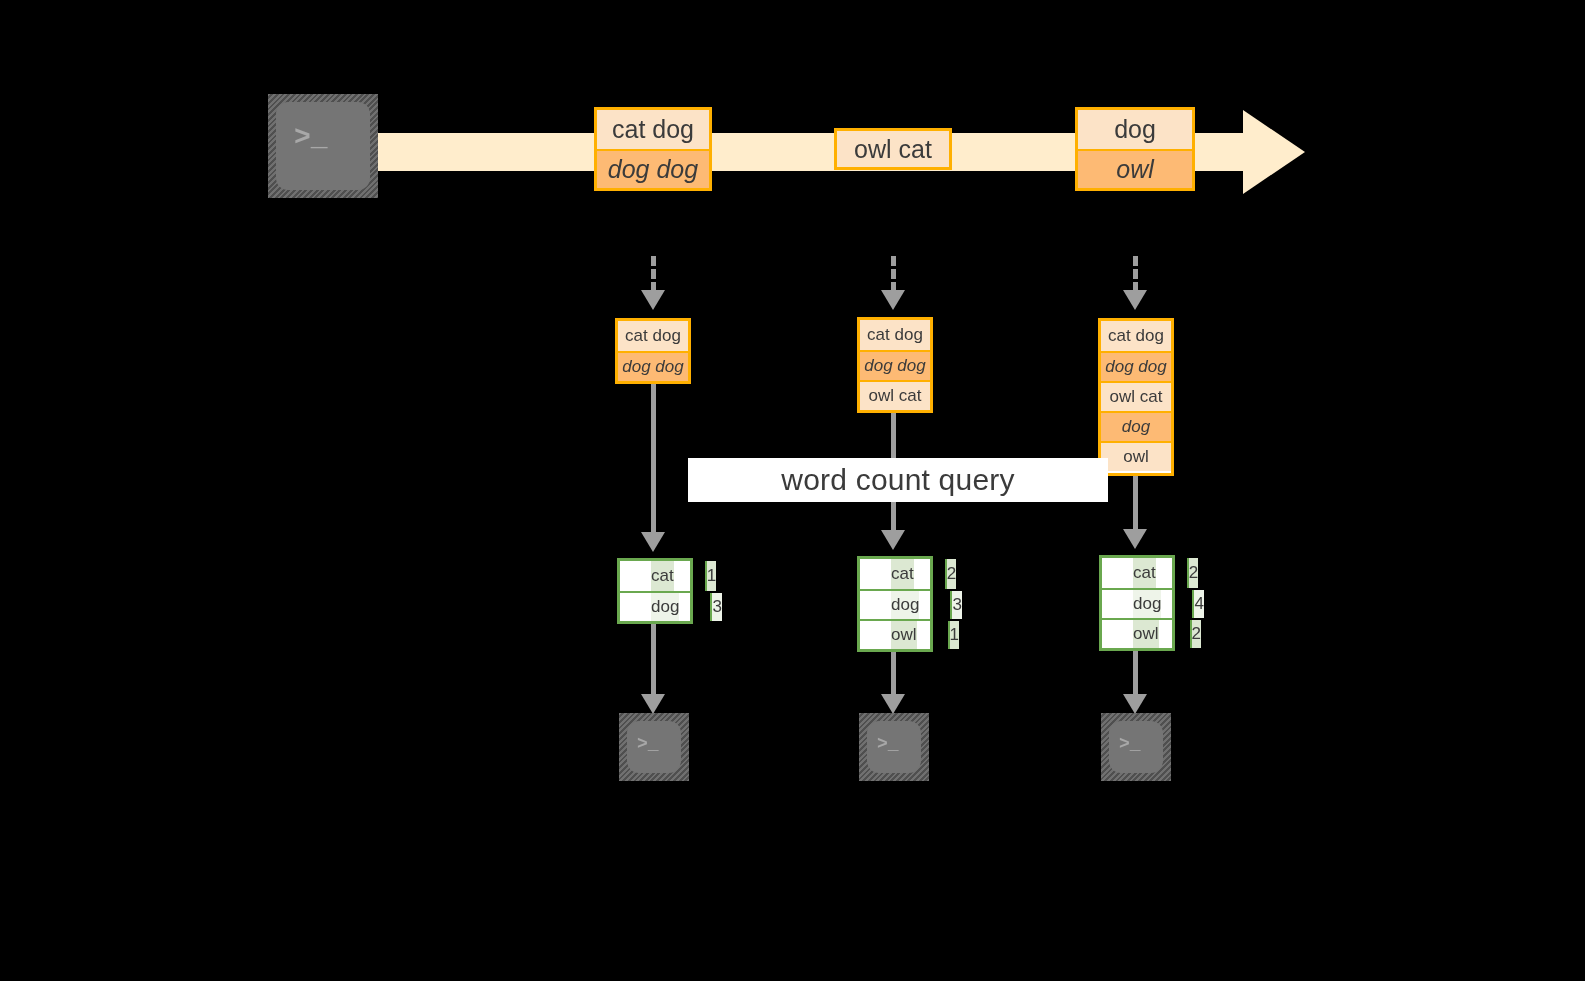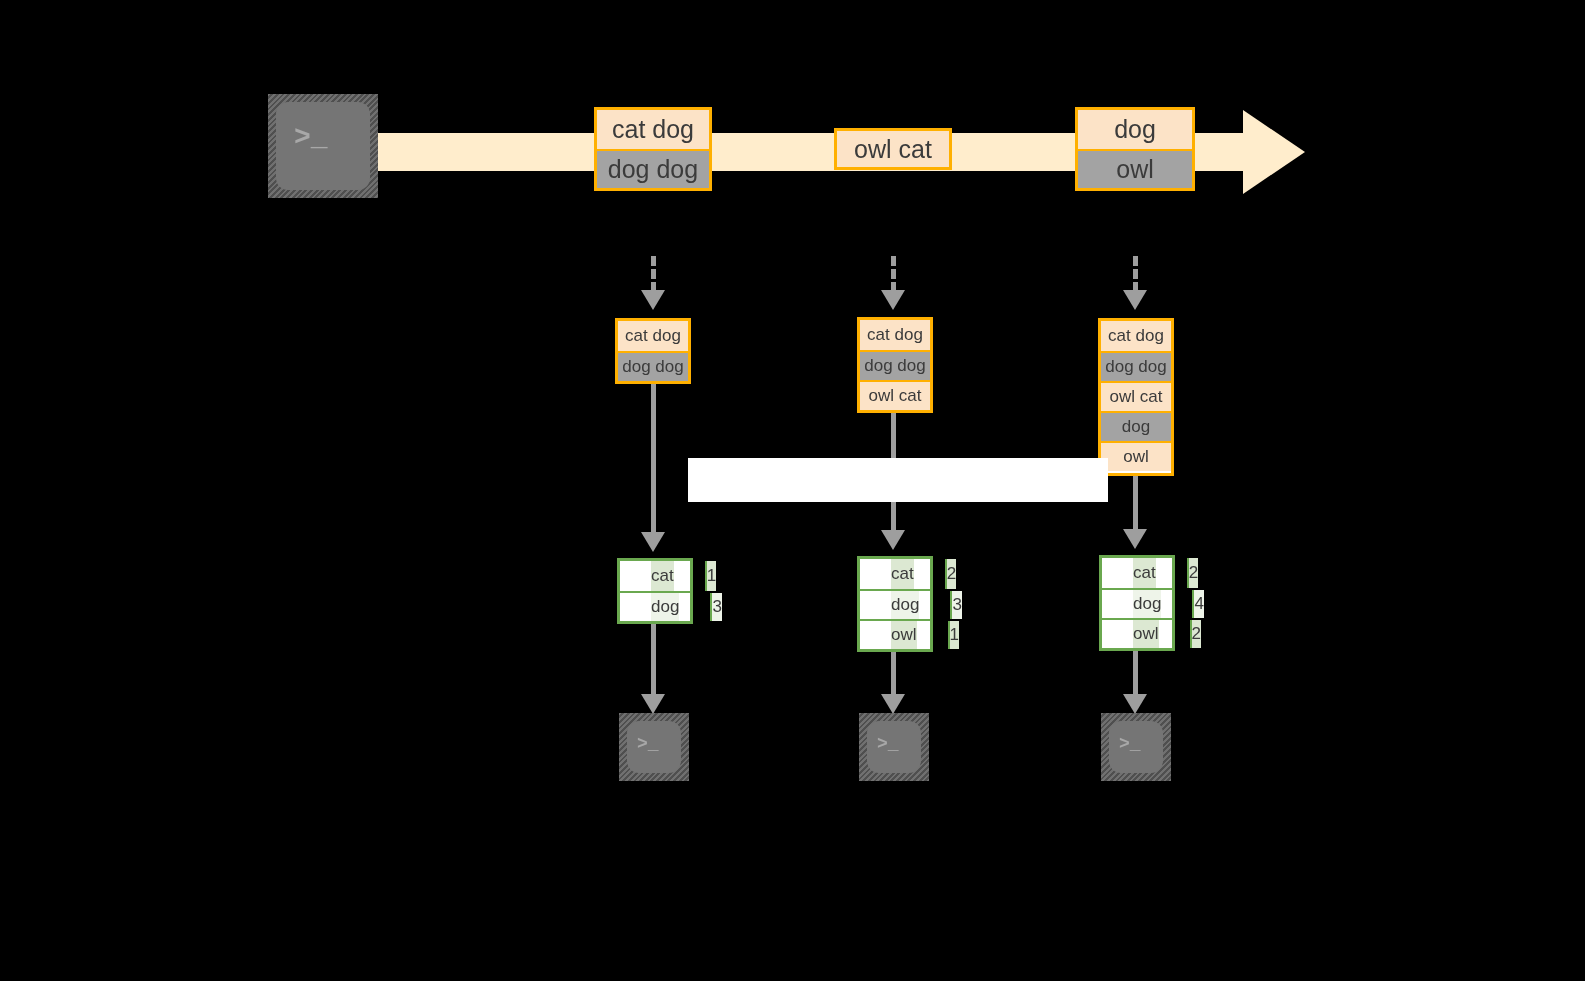--- a/index.html
+++ b/index.html
@@ -57,21 +57,21 @@
     background:#ffffff;
     display:flex;flex-direction:column;
   }
   .erow{
     box-sizing:border-box;
     display:flex;align-items:center;justify-content:center;
     white-space:nowrap;
     color:#3b3b3b;
   }
   .erow.p{background:#fce3c7;}
-  .erow.c{background:#a3a3a3;}
+  .erow.c{background:#fdba74;font-style:italic;}
   .erow + .erow{border-top:2px solid #ffb000;}
 
   
   .ebox.big .erow{font-size:25px;height:40px;}
   
   .ebox.sm .erow{font-size:17px;height:30px;}
 
   
   .gbox{
     position:absolute;
@@ -250,14 +250,15 @@
   <div class="vline" style="left:1133px;top:651px;height:45px;"></div>
   <div class="ahead" style="left:1123px;top:694px;"></div>
 
   <div class="terminal" style="left:1101px;top:713px;width:70px;height:68px;">
     <div class="terminal-inner">
       <span class="term-glyph" style="left:10px;top:14px;font-size:18px;">&gt;_</span>
     </div>
   </div>
 
   <div class="query-band"></div>
+  <div class="query-label">word count query</div>
 
 </div>
 
 </body></html>

